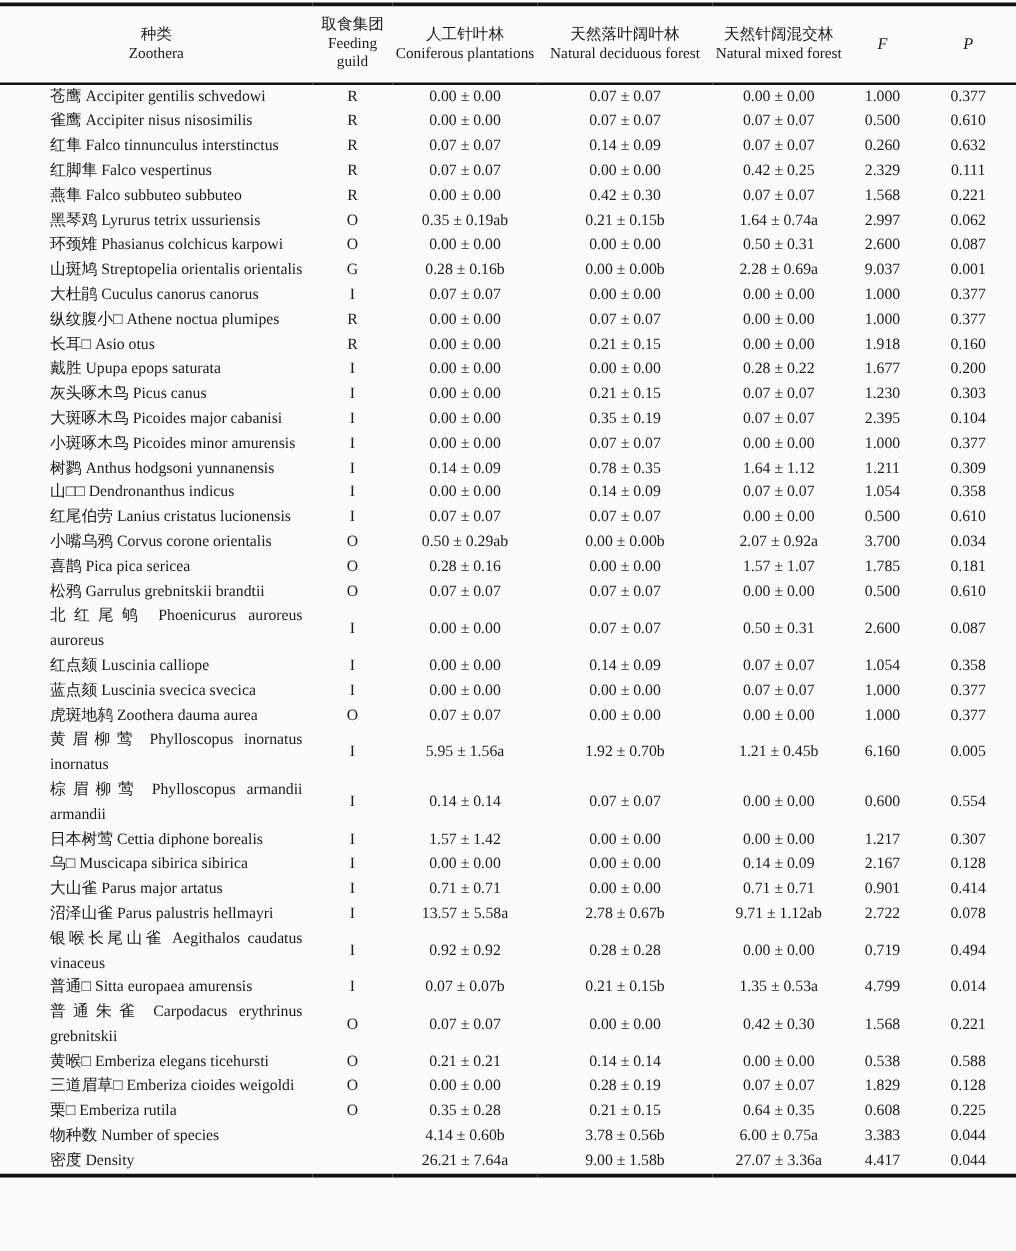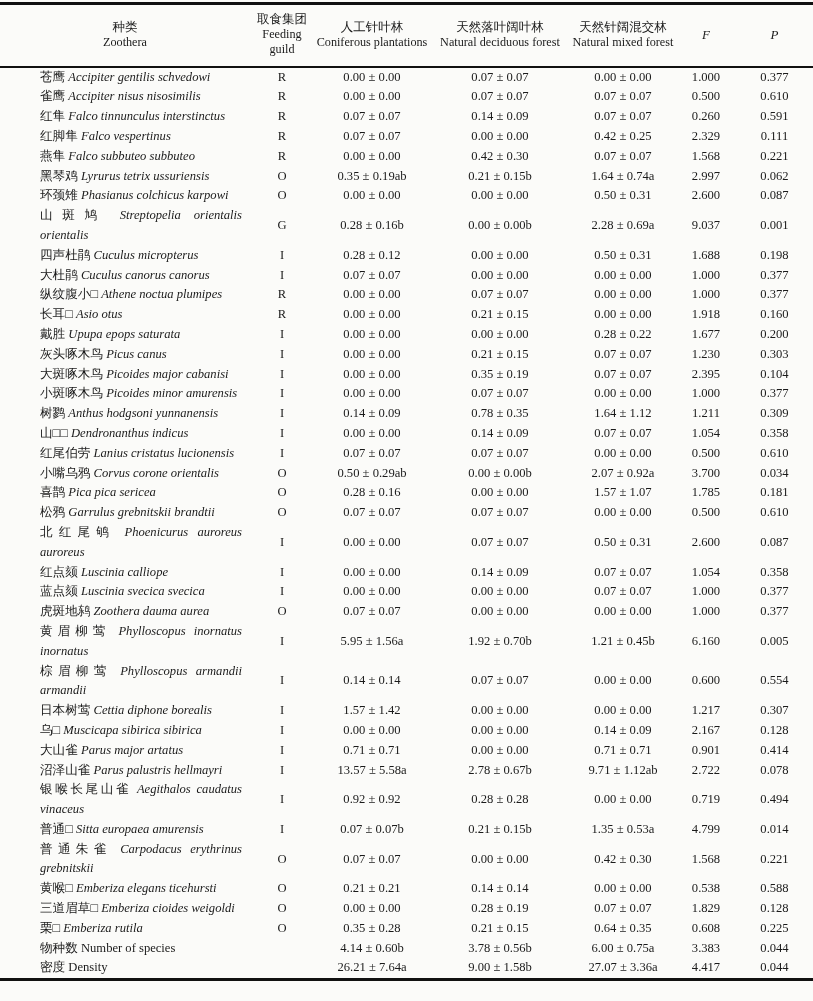--- a/index.html
+++ b/index.html
@@ -52,21 +52,21 @@
     vertical-align: middle;
     white-space: nowrap;
   }
   tbody td.cell-species {
     padding-left: 40px;
     padding-right: 8px;
     text-align: justify;
     white-space: normal;
   }
   tbody td.cell-center { text-align: center; }
-  .sci { font-style: italic; }
+  .sci { }
   .en  { font-style: normal; }
   .zh  { font-style: normal; }
 </style>
 </head>
 <body>
 
 <div class="page">
 
   <table class="paper-table">
     <colgroup>
@@ -123,21 +123,21 @@
           <td class="cell-center">0.500</td>
           <td class="cell-center">0.610</td>
         </tr>
         <tr>
           <td class="cell-species"><span class="zh">红隼 </span><span class="sci">Falco tinnunculus interstinctus</span></td>
           <td class="cell-center">R</td>
           <td class="cell-center">0.07 ± 0.07</td>
           <td class="cell-center">0.14 ± 0.09</td>
           <td class="cell-center">0.07 ± 0.07</td>
           <td class="cell-center">0.260</td>
-          <td class="cell-center">0.591</td>
+          <td class="cell-center">0.632</td>
         </tr>
         <tr>
           <td class="cell-species"><span class="zh">红脚隼 </span><span class="sci">Falco vespertinus</span></td>
           <td class="cell-center">R</td>
           <td class="cell-center">0.07 ± 0.07</td>
           <td class="cell-center">0.00 ± 0.00</td>
           <td class="cell-center">0.42 ± 0.25</td>
           <td class="cell-center">2.329</td>
           <td class="cell-center">0.111</td>
         </tr>
@@ -171,29 +171,20 @@
         <tr>
           <td class="cell-species"><span class="zh">山斑鸠 </span><span class="sci">Streptopelia orientalis orientalis</span></td>
           <td class="cell-center">G</td>
           <td class="cell-center">0.28 ± 0.16b</td>
           <td class="cell-center">0.00 ± 0.00b</td>
           <td class="cell-center">2.28 ± 0.69a</td>
           <td class="cell-center">9.037</td>
           <td class="cell-center">0.001</td>
         </tr>
         <tr>
-          <td class="cell-species"><span class="zh">四声杜鹃 </span><span class="sci">Cuculus micropterus</span></td>
-          <td class="cell-center">I</td>
-          <td class="cell-center">0.28 ± 0.12</td>
-          <td class="cell-center">0.00 ± 0.00</td>
-          <td class="cell-center">0.50 ± 0.31</td>
-          <td class="cell-center">1.688</td>
-          <td class="cell-center">0.198</td>
-        </tr>
-        <tr>
           <td class="cell-species"><span class="zh">大杜鹃 </span><span class="sci">Cuculus canorus canorus</span></td>
           <td class="cell-center">I</td>
           <td class="cell-center">0.07 ± 0.07</td>
           <td class="cell-center">0.00 ± 0.00</td>
           <td class="cell-center">0.00 ± 0.00</td>
           <td class="cell-center">1.000</td>
           <td class="cell-center">0.377</td>
         </tr>
         <tr>
           <td class="cell-species"><span class="zh">纵纹腹小□ </span><span class="sci">Athene noctua plumipes</span></td>

